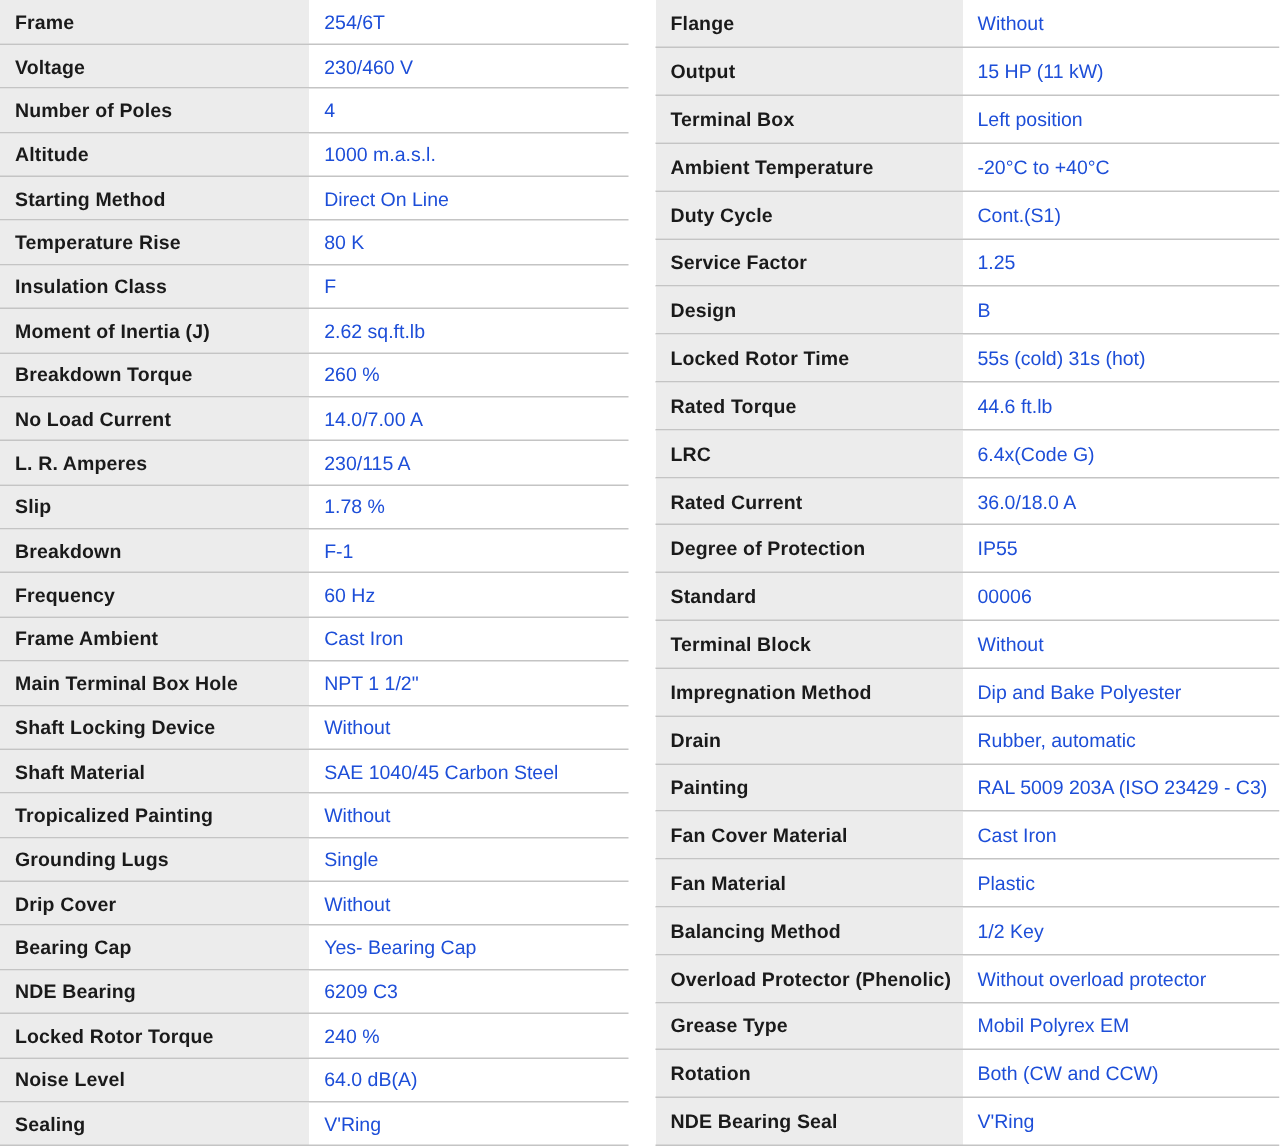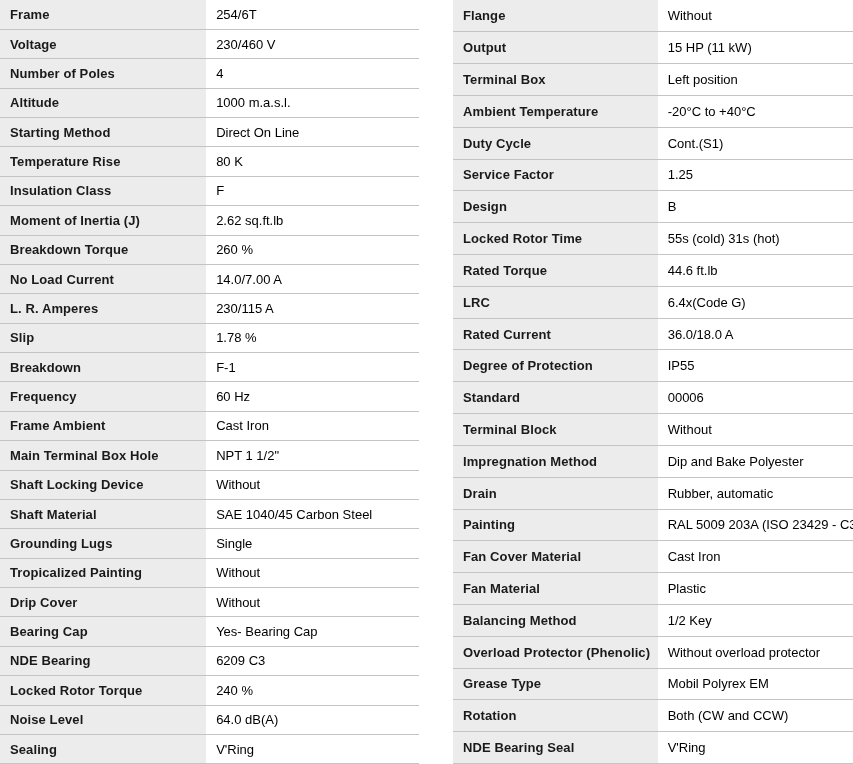--- a/index.html
+++ b/index.html
@@ -6,21 +6,21 @@
     margin: 0;
     padding: 0;
     background: #ffffff;
     font-family: "Liberation Sans", sans-serif;
   }
   .sheet {
     width: 853px;
     height: 764px;
     display: grid;
     grid-template-columns: 419px 416px;
-    column-gap: 34px;
+    column-gap: 18px;
     align-content: start;
     overflow: hidden;
   }
   table.spec-table {
     border-collapse: collapse;
     table-layout: fixed;
     width: 100%;
   }
   table.spec-table td {
     height: 29.38px;
@@ -34,21 +34,21 @@
   }
   table.spec-table td.label {
     width: 49.2%;
     background: #ececec;
     font-weight: 700;
     color: #1a1a1a;
     letter-spacing: 0.1px;
   }
   table.spec-table td.value {
     background: #ffffff;
-    color: #000000;
+    color: #1d4ed8;
   }
 </style>
 </head>
 <body>
 
 <div class="sheet">
   <table class="spec-table">
     <tbody>
         <tr>
           <td class="label">Frame</td>
@@ -116,26 +116,26 @@
         </tr>
         <tr>
           <td class="label">Shaft Locking Device</td>
           <td class="value">Without</td>
         </tr>
         <tr>
           <td class="label">Shaft Material</td>
           <td class="value">SAE 1040/45 Carbon Steel</td>
         </tr>
         <tr>
+          <td class="label">Tropicalized Painting</td>
+          <td class="value">Without</td>
+        </tr>
+        <tr>
           <td class="label">Grounding Lugs</td>
           <td class="value">Single</td>
-        </tr>
-        <tr>
-          <td class="label">Tropicalized Painting</td>
-          <td class="value">Without</td>
         </tr>
         <tr>
           <td class="label">Drip Cover</td>
           <td class="value">Without</td>
         </tr>
         <tr>
           <td class="label">Bearing Cap</td>
           <td class="value">Yes- Bearing Cap</td>
         </tr>
         <tr>

